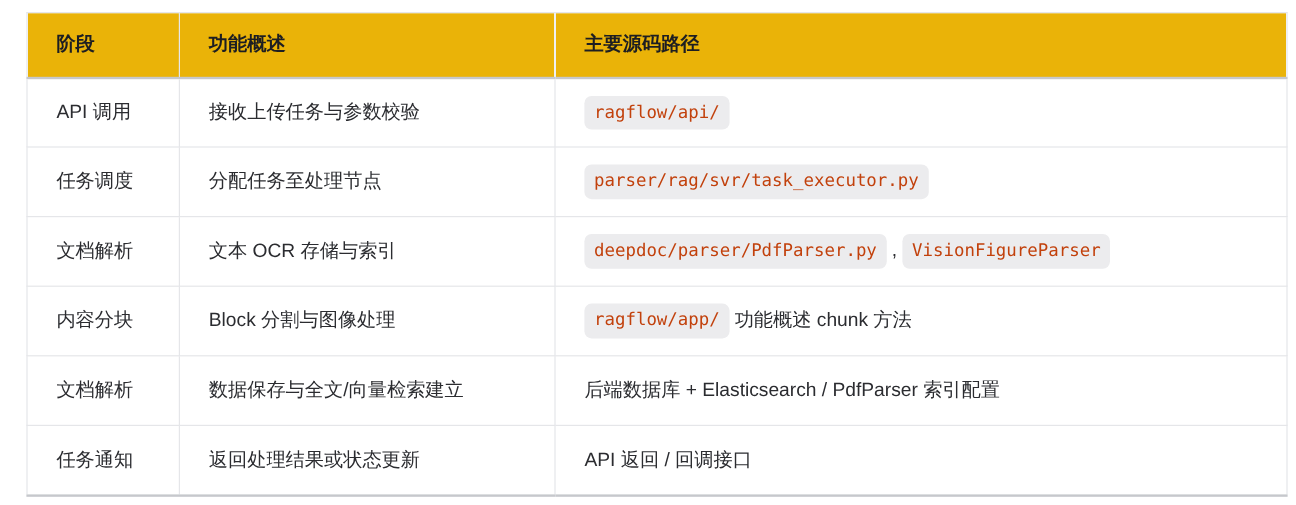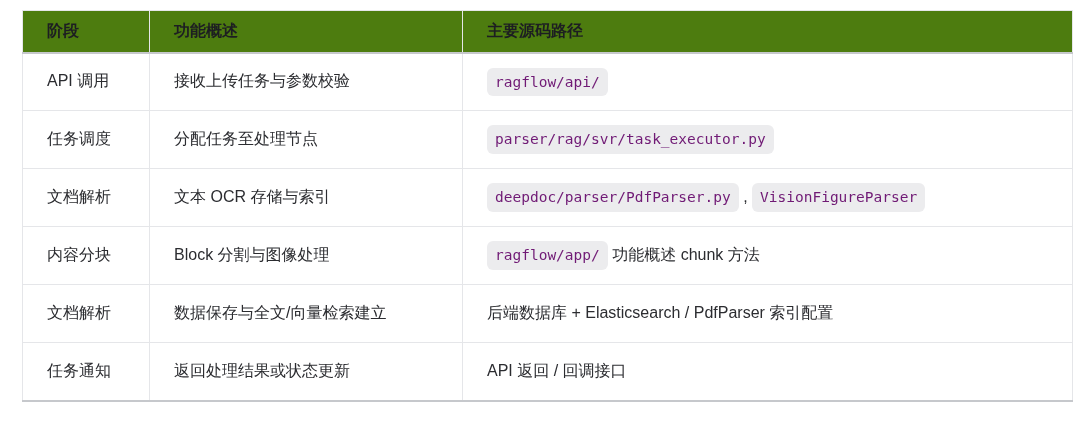--- a/index.html
+++ b/index.html
@@ -28,43 +28,43 @@
   .source-table td {
     border: 1px solid #e5e6e9;
     box-sizing: border-box;
     text-align: left;
     vertical-align: middle;
     padding: 0 24px;
     white-space: nowrap;
     overflow: hidden;
   }
   .source-table thead th {
-    background: #4d7c0f;
-    height: 42px;
+    background: #eab308;
+    height: 54px;
     font-size: 16px;
     font-weight: 700;
     color: #1d1e22;
     border-bottom: 2px solid #c6c8cc;
   }
   .source-table tbody td {
     height: 58px;
     font-size: 16px;
     color: #2b2c30;
     background: #ffffff;
   }
   .source-table tbody tr:last-child td {
     border-bottom: 2px solid #c6c8cc;
     margin-top: 28px;
   }
   .code-chip {
     display: inline-block;
     font-family: "DejaVu Sans Mono", "Liberation Mono", monospace;
     font-size: 14.5px;
     line-height: 1.25;
-    color: #701a75;
+    color: #c2410c;
     background: #ececee;
     border-radius: 6px;
     padding: 5px 8px;
     vertical-align: middle;
   }
   .path-text {
     display: inline;
     vertical-align: middle;
     font-size: 16px;
     color: #2b2c30;

